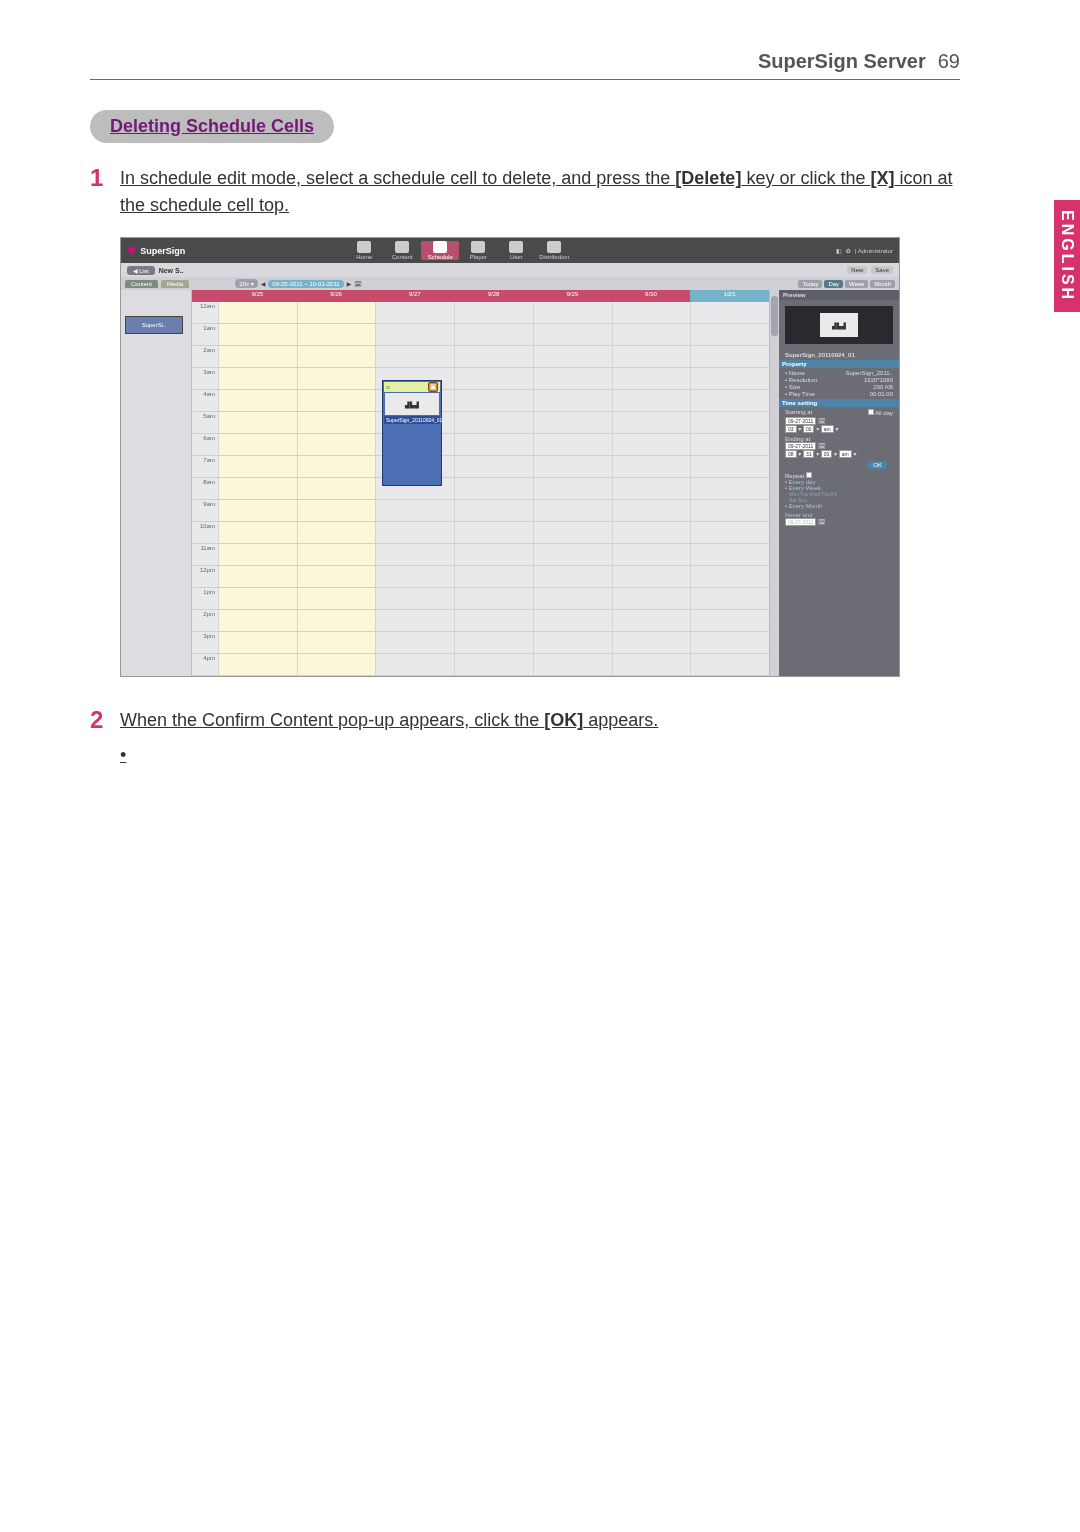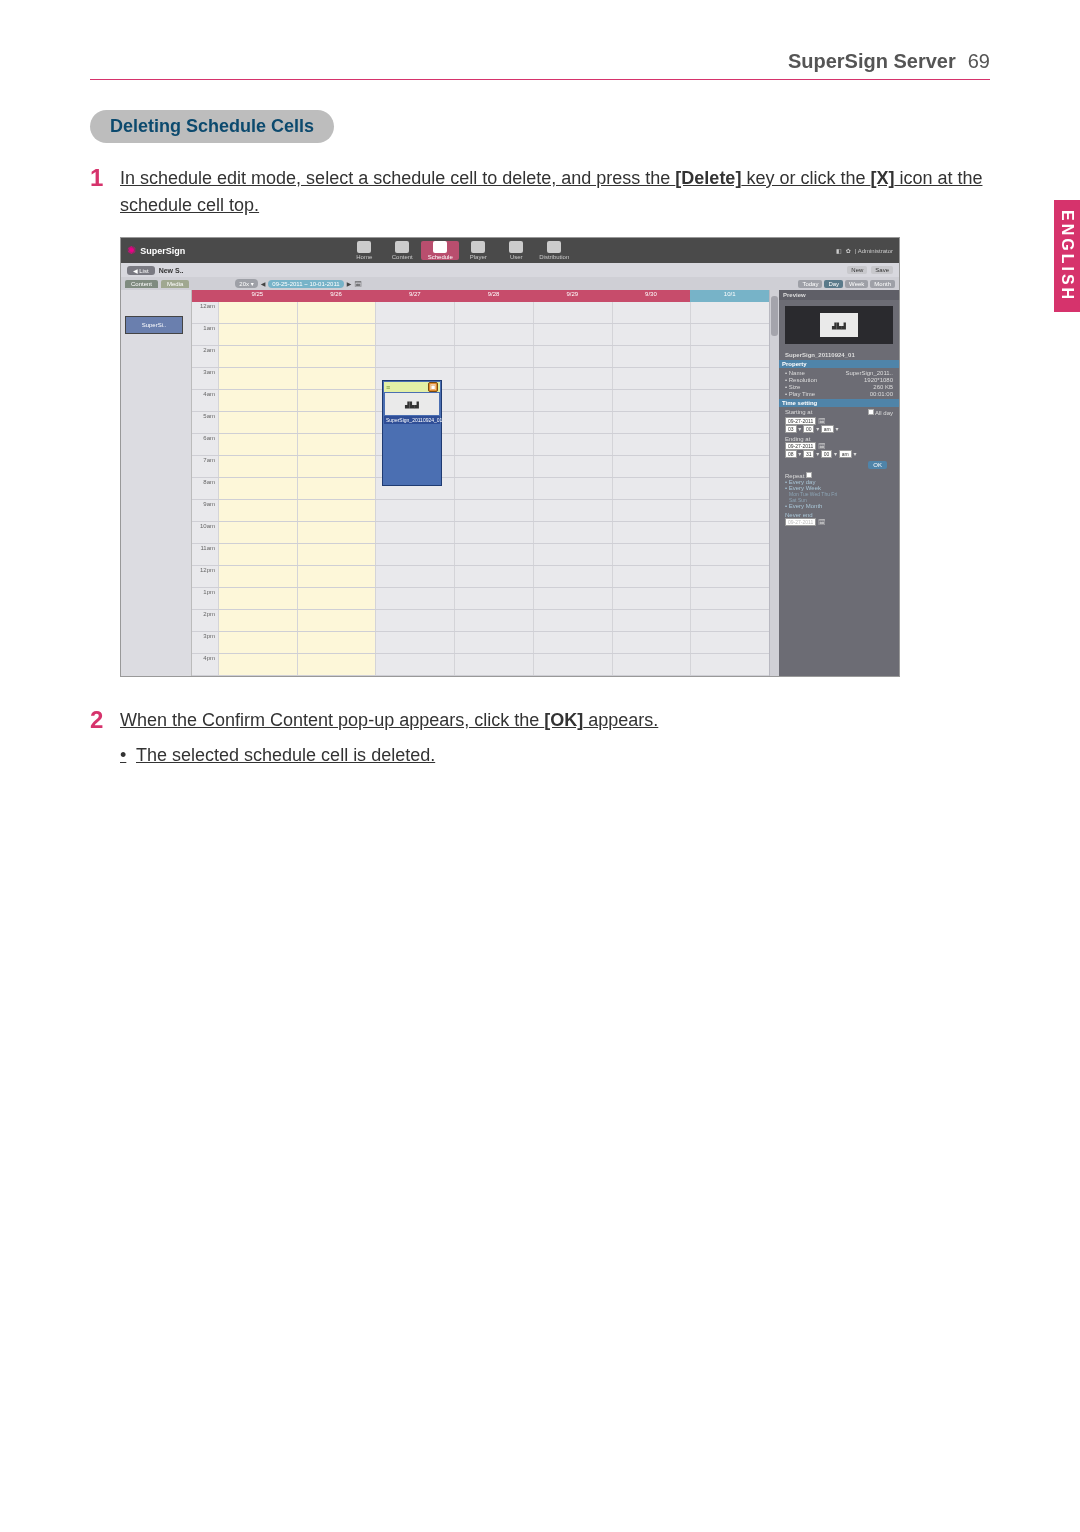--- a/index.html
+++ b/index.html
@@ -5,21 +5,21 @@
   * { box-sizing: border-box; margin: 0; padding: 0; }
   body {
     font-family: Arial, Helvetica, sans-serif;
     background: #fff;
     width: 1080px;
     height: 1532px;
     position: relative;
     color: #333;
   }
   .page {
-    padding: 50px 90px 0 90px;
+    padding: 50px 120px 0 90px;
     position: relative;
   }
   .header-row {
     display: flex;
     justify-content: flex-end;
     align-items: baseline;
     border-bottom: 1px solid #d6336c;
     padding-bottom: 6px;
     margin-bottom: 30px;
   }
@@ -41,26 +41,27 @@
     color: #fff;
     writing-mode: vertical-rl;
     padding: 10px 4px;
     font-size: 16px;
     font-weight: bold;
     letter-spacing: 3px;
   }
   .section-pill {
     display: inline-block;
     background: #bdbdbd;
-    color: #0c4a6e;
+    color: #701a75;
     font-size: 18px;
     font-weight: bold;
     border-radius: 18px;
     padding: 6px 20px;
     margin-bottom: 22px;
+    text-decoration: underline;
   }
   .step-row {
     display: flex;
     align-items: flex-start;
     margin-bottom: 18px;
     font-size: 18px;
     line-height: 1.5;
   }
   .step-num {
     color: #d6336c;
@@ -706,20 +707,19 @@
       </div>
     </div>
   </div>
 
   <div class="step-row">
     <div class="step-num">2</div>
     <div class="step-text">
       <span>When the Confirm Content pop-up appears, click the </span><span class="bold">[OK]</span><span> appears.</span>
       <div class="bullet-row" style="margin-left:0;margin-top:8px;">
         <div class="bullet-dot">•</div>
-        <div>The selected schedule cell is deleted.</div>
       </div>
     </div>
   </div>
 
 </div>
 
 <div class="lang-tab">ENGLISH</div>
 
 </body></html>

